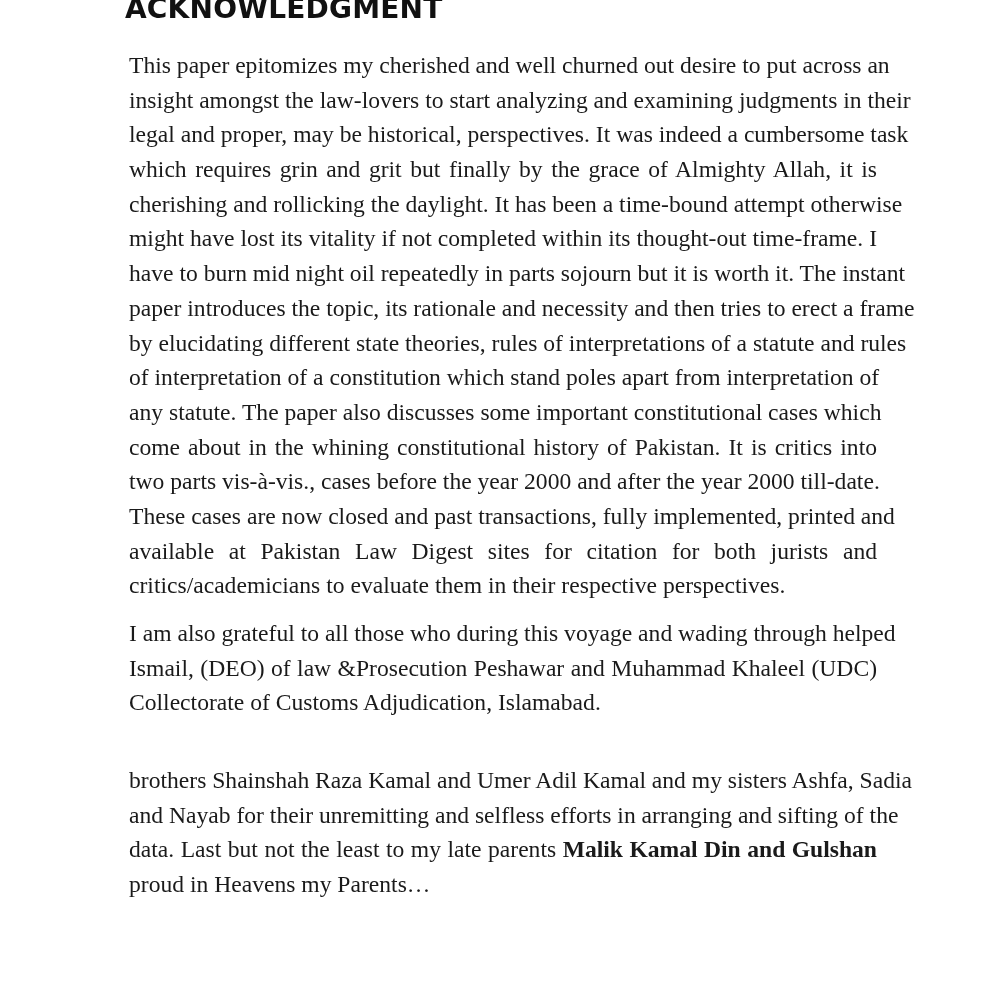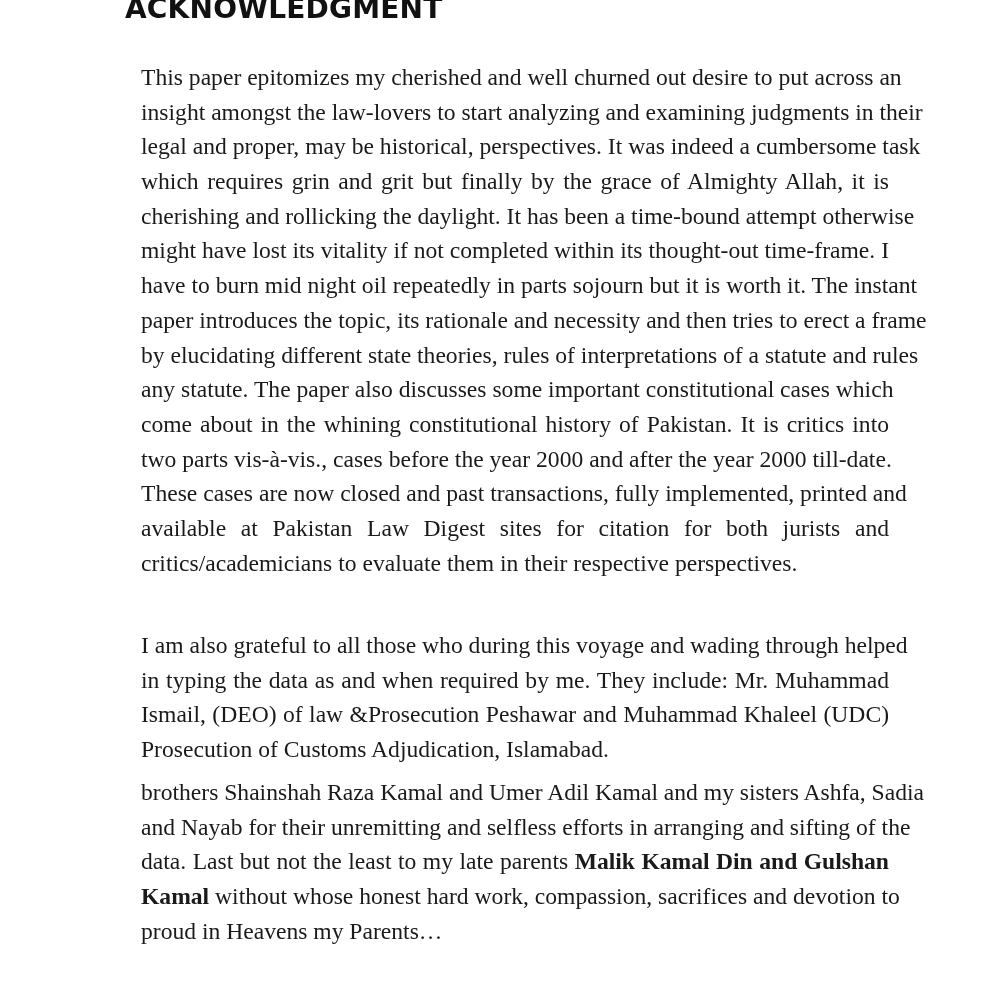--- a/index.html
+++ b/index.html
@@ -30,21 +30,21 @@
       font-weight: bold;
       font-size: 28px;
       letter-spacing: 0.2px;
       line-height: 34px;
       color: #111111;
     }
     .para {
       position: absolute;
       left: 125px;
       width: 748px;
-      margin: 16px;
+      margin: 4px;
       font-family: "Liberation Serif", serif;
       font-size: 23.6px;
       line-height: 34.7px;
       color: #1a1a1a;
     }
     .line {
       display: block;
       height: 34.7px;
       white-space: nowrap;
       text-align: justify;
@@ -71,36 +71,35 @@
   <p class="para" id="p1">
     <span class="line">This paper epitomizes my cherished and well churned out desire to put across an</span>
     <span class="line">insight amongst the law-lovers to start analyzing and examining judgments in their</span>
     <span class="line">legal and proper, may be historical, perspectives. It was indeed a cumbersome task</span>
     <span class="line">which requires grin and grit but finally by the grace of Almighty Allah, it is</span>
     <span class="line">cherishing and rollicking the daylight. It has been a time-bound attempt otherwise</span>
     <span class="line">might have lost its vitality if not completed within its thought-out time-frame. I</span>
     <span class="line">have to burn mid night oil repeatedly in parts sojourn but it is worth it.  The instant</span>
     <span class="line">paper introduces the topic, its rationale and necessity and then tries to erect a frame</span>
     <span class="line">by elucidating different state theories, rules of interpretations of a statute and rules</span>
+    <span class="line">of interpretation of a constitution which stand poles apart from interpretation of</span>
     <span class="line">any statute. The paper also discusses some important constitutional cases which</span>
     <span class="line">come about in the whining constitutional history of Pakistan. It is critics into</span>
     <span class="line">two parts vis-à-vis., cases before the year 2000 and after the year 2000 till-date.</span>
     <span class="line">These cases are now closed and past transactions, fully implemented, printed and</span>
     <span class="line">available at Pakistan Law Digest sites for citation for both jurists and</span>
     <span class="line last">critics/academicians to evaluate them in their respective perspectives.</span>
   </p>
 
   <p class="para" id="p2">
     <span class="line">I am also grateful to all those who during this voyage and wading through helped</span>
-    <span class="line">in typing the data as and when required by me. They include: Mr. Muhammad</span>
     <span class="line">Ismail, (DEO) of law &amp;Prosecution Peshawar and Muhammad Khaleel (UDC)</span>
-    <span class="line last">Prosecution of Customs Adjudication, Islamabad.</span>
+    <span class="line last">Collectorate of Customs Adjudication, Islamabad.</span>
   </p>
 
   <p class="para" id="p3">
     <span class="line">brothers Shainshah Raza Kamal and Umer Adil Kamal and my sisters Ashfa, Sadia</span>
     <span class="line">and Nayab for their unremitting and selfless efforts in arranging and sifting of the</span>
     <span class="line"><span>data. Last but not the least to my late parents </span><span class="b">Malik Kamal Din and Gulshan</span></span>
-    <span class="line"><span class="b">Kamal</span><span> without whose honest hard work, compassion, sacrifices and devotion to</span></span>
     <span class="line last">proud in Heavens my Parents…</span>
   </p>
 
 </div>
 
 </body></html>

